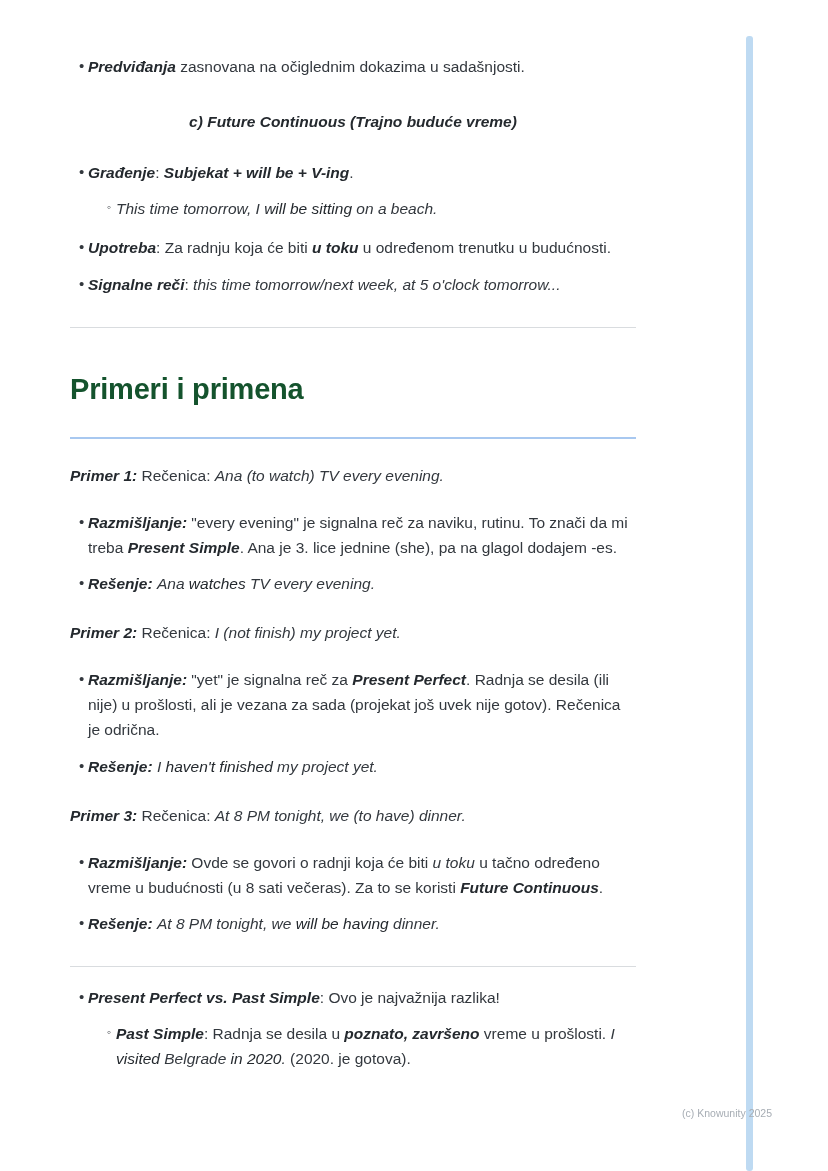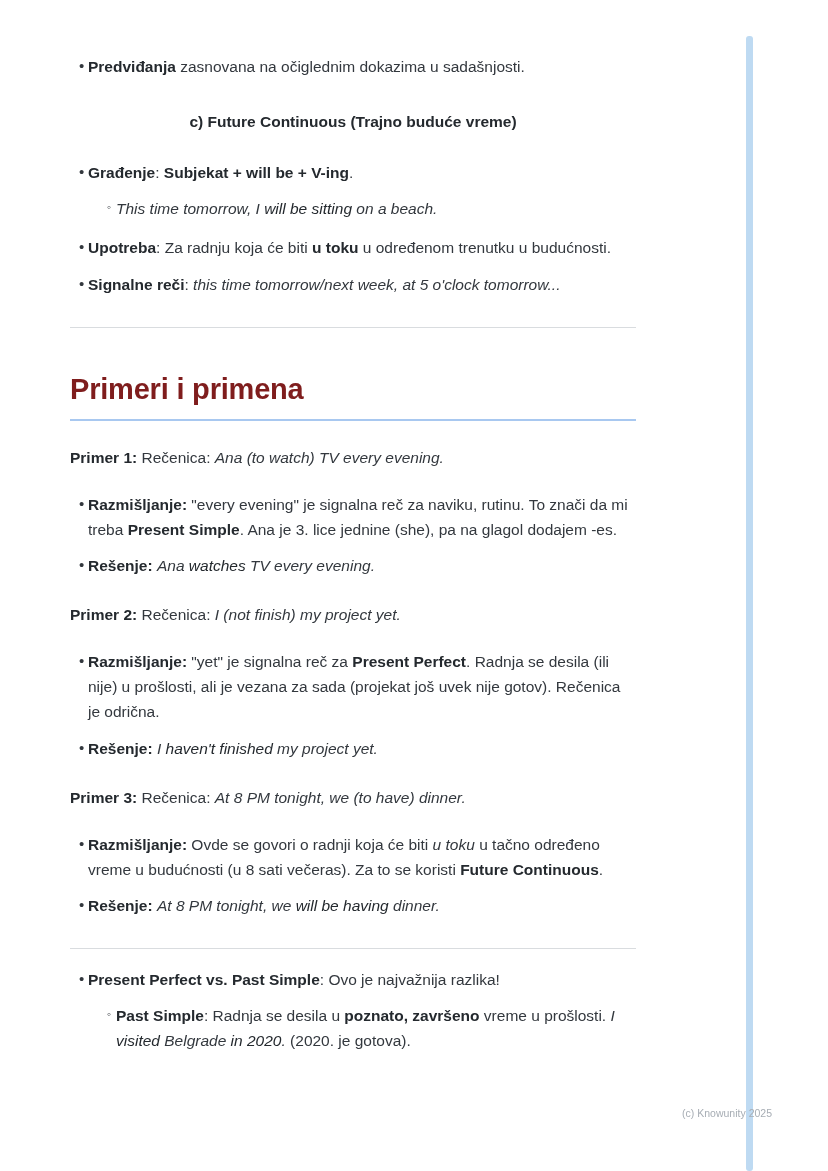--- a/index.html
+++ b/index.html
@@ -11,34 +11,34 @@
     color: #33383e;
   }
   .page {
     position: absolute; left: 70px; top: 36px;
     width: 566px;
     font-size: 15.5px; line-height: 1.62;
   }
   .para { margin: 22px 0; }
   .head-space { margin: 30px 0 26px; text-align: center; }
   .h1 {
-    color: #7f1d1d; font-size: 29px; font-weight: 700;
+    color: #14532d; font-size: 29px; font-weight: 700;
     letter-spacing: -0.2px;
     margin-top: 38px; margin-bottom: 24px;
-    padding-bottom: 6px;
+    padding-bottom: 24px;
     border-bottom: 2px solid #a8c8f0;
   }
   .divider { border-top: 1px solid #d9dcdf; margin-top: 30px; }
   .list { margin: 18px 0 24px; }
   .li { display: flex; margin: 11px 0; }
   .li.sub { padding-left: 28px; margin: 6px 0 14px; }
   .marker { flex: none; width: 18px; padding-left: 9px; font-size: 15px; color: #33383e; }
   .sub-marker { font-size: 12px; padding-top: 2px; }
   .li-content { flex: 1 1 auto; }
-  .b { font-weight: 700; color: #24292e; }
+  .b { font-weight: 700; color: #24292e; font-style: italic; }
   .i { font-style: italic; }
   .b.i { font-weight: 400; font-style: italic; margin-top: 26px; }
   .footer {
     position: absolute; right: 56px; bottom: 52px;
     font-size: 10.5px; color: #a7adb4;
   }
   .stripe {
     position: absolute; left: 746px; top: 36px;
     width: 7px; height: 1135px;
     background: #bedaf2; border-radius: 3px;

